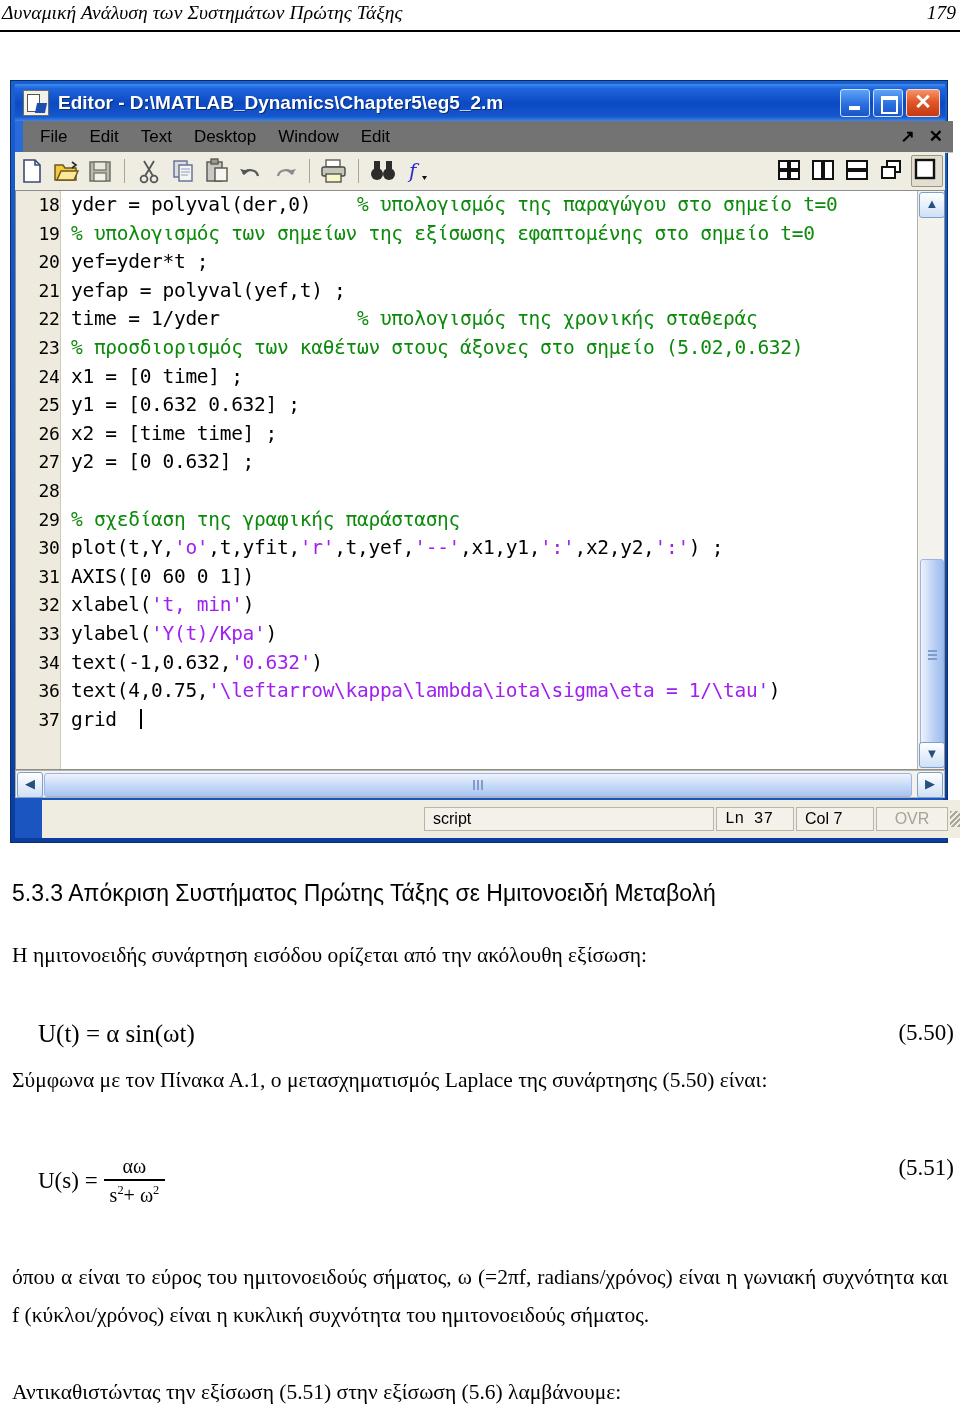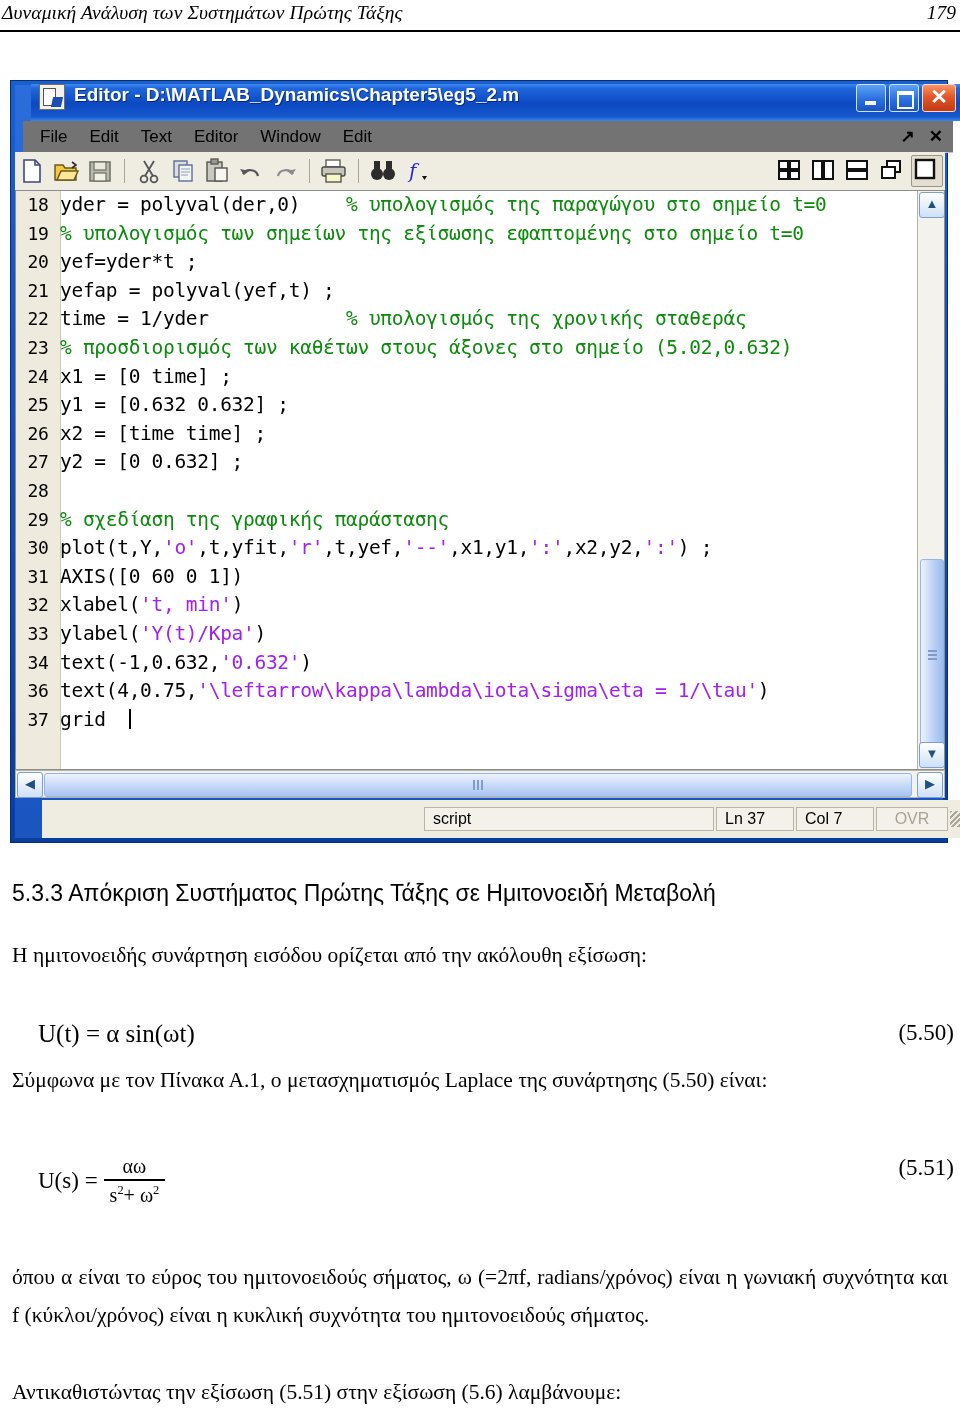--- a/index.html
+++ b/index.html
@@ -59,26 +59,26 @@
     left: 0; top: 0;
     width: 100%; height: 100%;
     box-sizing: border-box;
     border: 4px solid;
     border-image: linear-gradient(#1a5fd0, #0a3d9e) 1;
     background: linear-gradient(#2a6ddb 0%, #1d5ecd 40%, #1a55c0 100%);
   }
 
   .titlebar {
     position: absolute;
-    left: 20px; top: 3px;
+    left: 4px; top: 3px;
     width: 930px;
     height: 37px;
     background: linear-gradient(180deg,#3f8bef 0%,#1f66dd 12%,#0c49c2 52%,#1657cc 88%,#3b86ec 100%);
     display: flex;
-    align-items: flex-start;
+    align-items: center;
   }
   .titlebar .tb-icon {
     width: 24px; height: 24px;
     margin-left: 8px;
     background: #f2f2ea;
     border: 1px solid #6f6f63;
     position: relative;
     flex: 0 0 auto;
   }
   .titlebar .tb-icon::before {
@@ -225,20 +225,21 @@
     left: 0; top: 0;
     width: 44px; height: 100%;
     background: #eeeadd;
     border-right: 1px solid #cfcabb;
   }
   .code-scroll {
     position: absolute;
     left: 0; top: 0;
     right: 0; bottom: 0;
     overflow: hidden;
+    padding-left: 11px;
   }
   .code-line {
     height: 28.6px;
     line-height: 28.6px;
     white-space: pre;
     font-family: "DejaVu Sans Mono", monospace;
     font-size: 19.5px;
     letter-spacing: -0.3px;
   }
   .code-line .ln {
@@ -362,21 +363,21 @@
     box-sizing: border-box;
     font-family: "Liberation Sans", sans-serif;
     font-size: 16px;
     line-height: 22px;
     padding: 0 8px;
     margin-right: 2px;
     color: #000;
     white-space: nowrap;
   }
   .st-script { width: 290px; }
-  .st-ln { width: 78px; text-align: left; }
+  .st-ln { width: 78px; text-align: left; font-family: Liberation Mono, monospace; }
   .st-col { width: 78px; text-align: left; }
   .st-ovr { width: 72px; color: #a9a396; text-align: center; }
   .st-grip {
     width: 16px; height: 16px;
     margin-right: 6px;
     background:
       repeating-linear-gradient(135deg,#9a9688 0 2px,transparent 2px 4px);
     opacity: .8;
   }
 
@@ -492,21 +493,21 @@
       <div class="tb-btn close">
           <span class="g-close">✕</span>
         </div>
     </div>
   </div>
 
   <div class="menubar">
     <div class="mi">File</div>
     <div class="mi">Edit</div>
     <div class="mi">Text</div>
-    <div class="mi">Editor</div>
+    <div class="mi">Desktop</div>
     <div class="mi">Window</div>
     <div class="mi">Edit</div>
     <div class="mb-right">
       <span class="undock">↗</span>
       <span>✕</span>
     </div>
   </div>
 
   <div class="toolbar">
     <div class="tbar-btn first">

